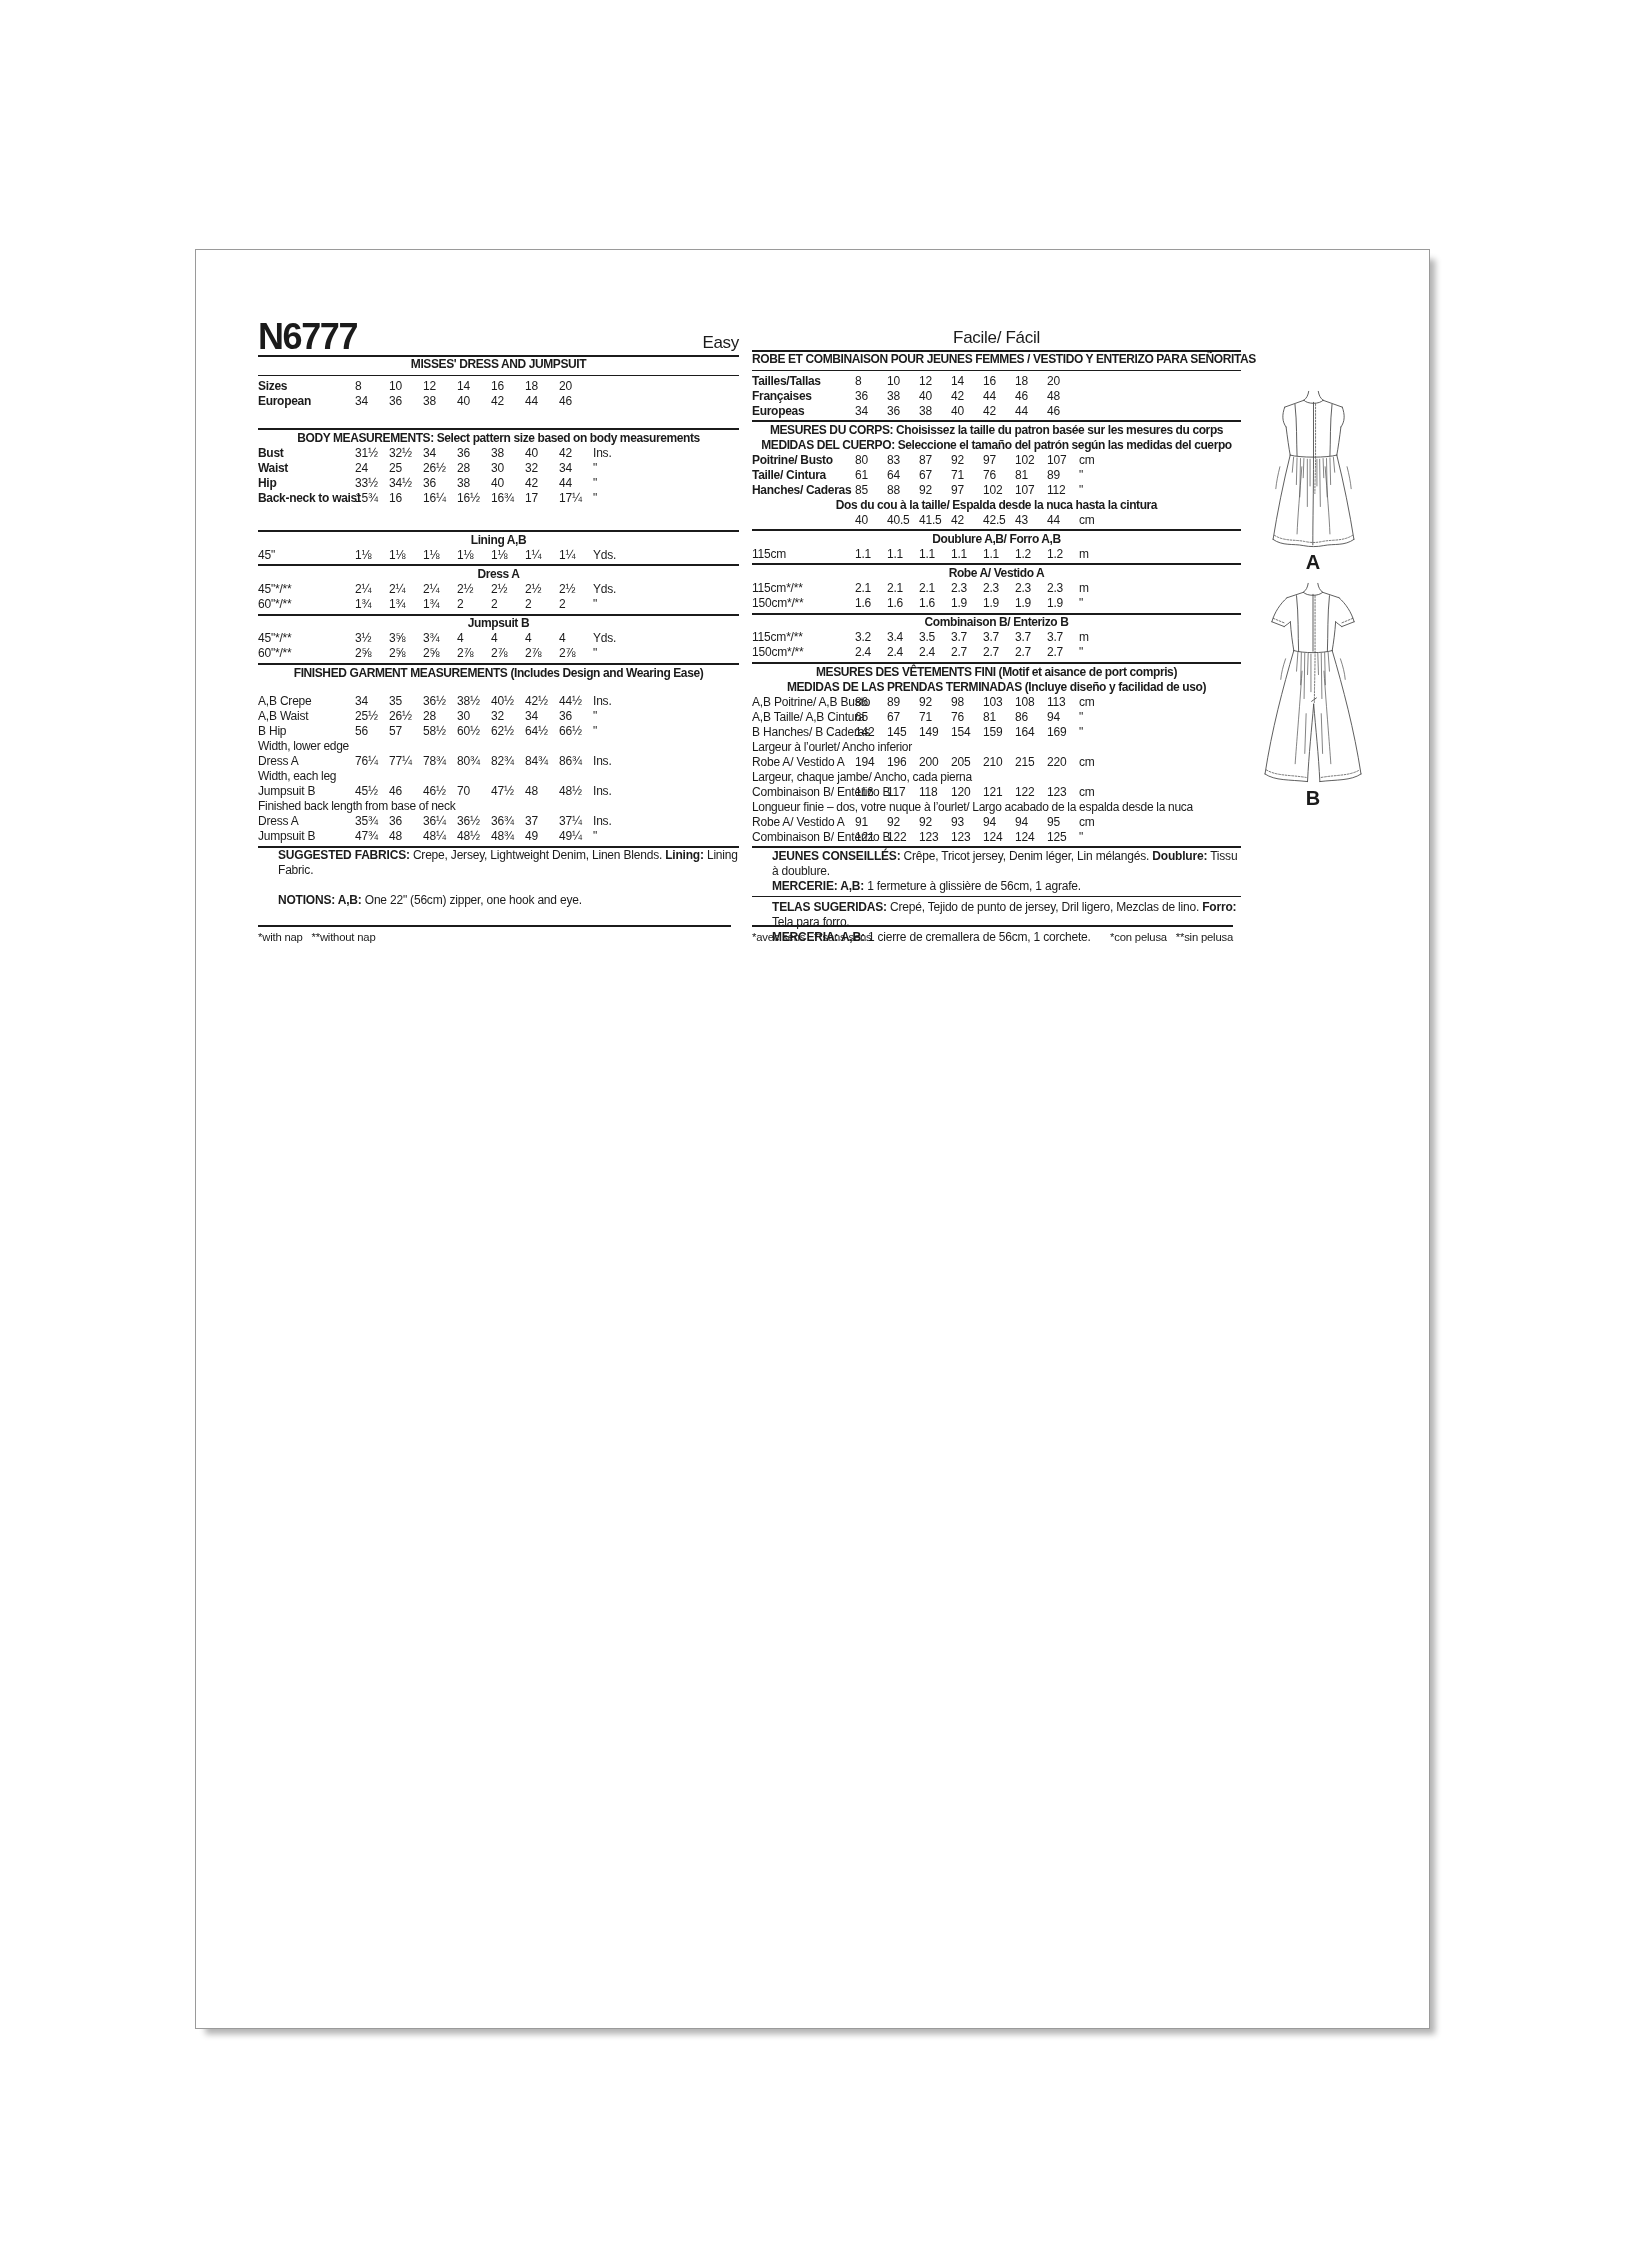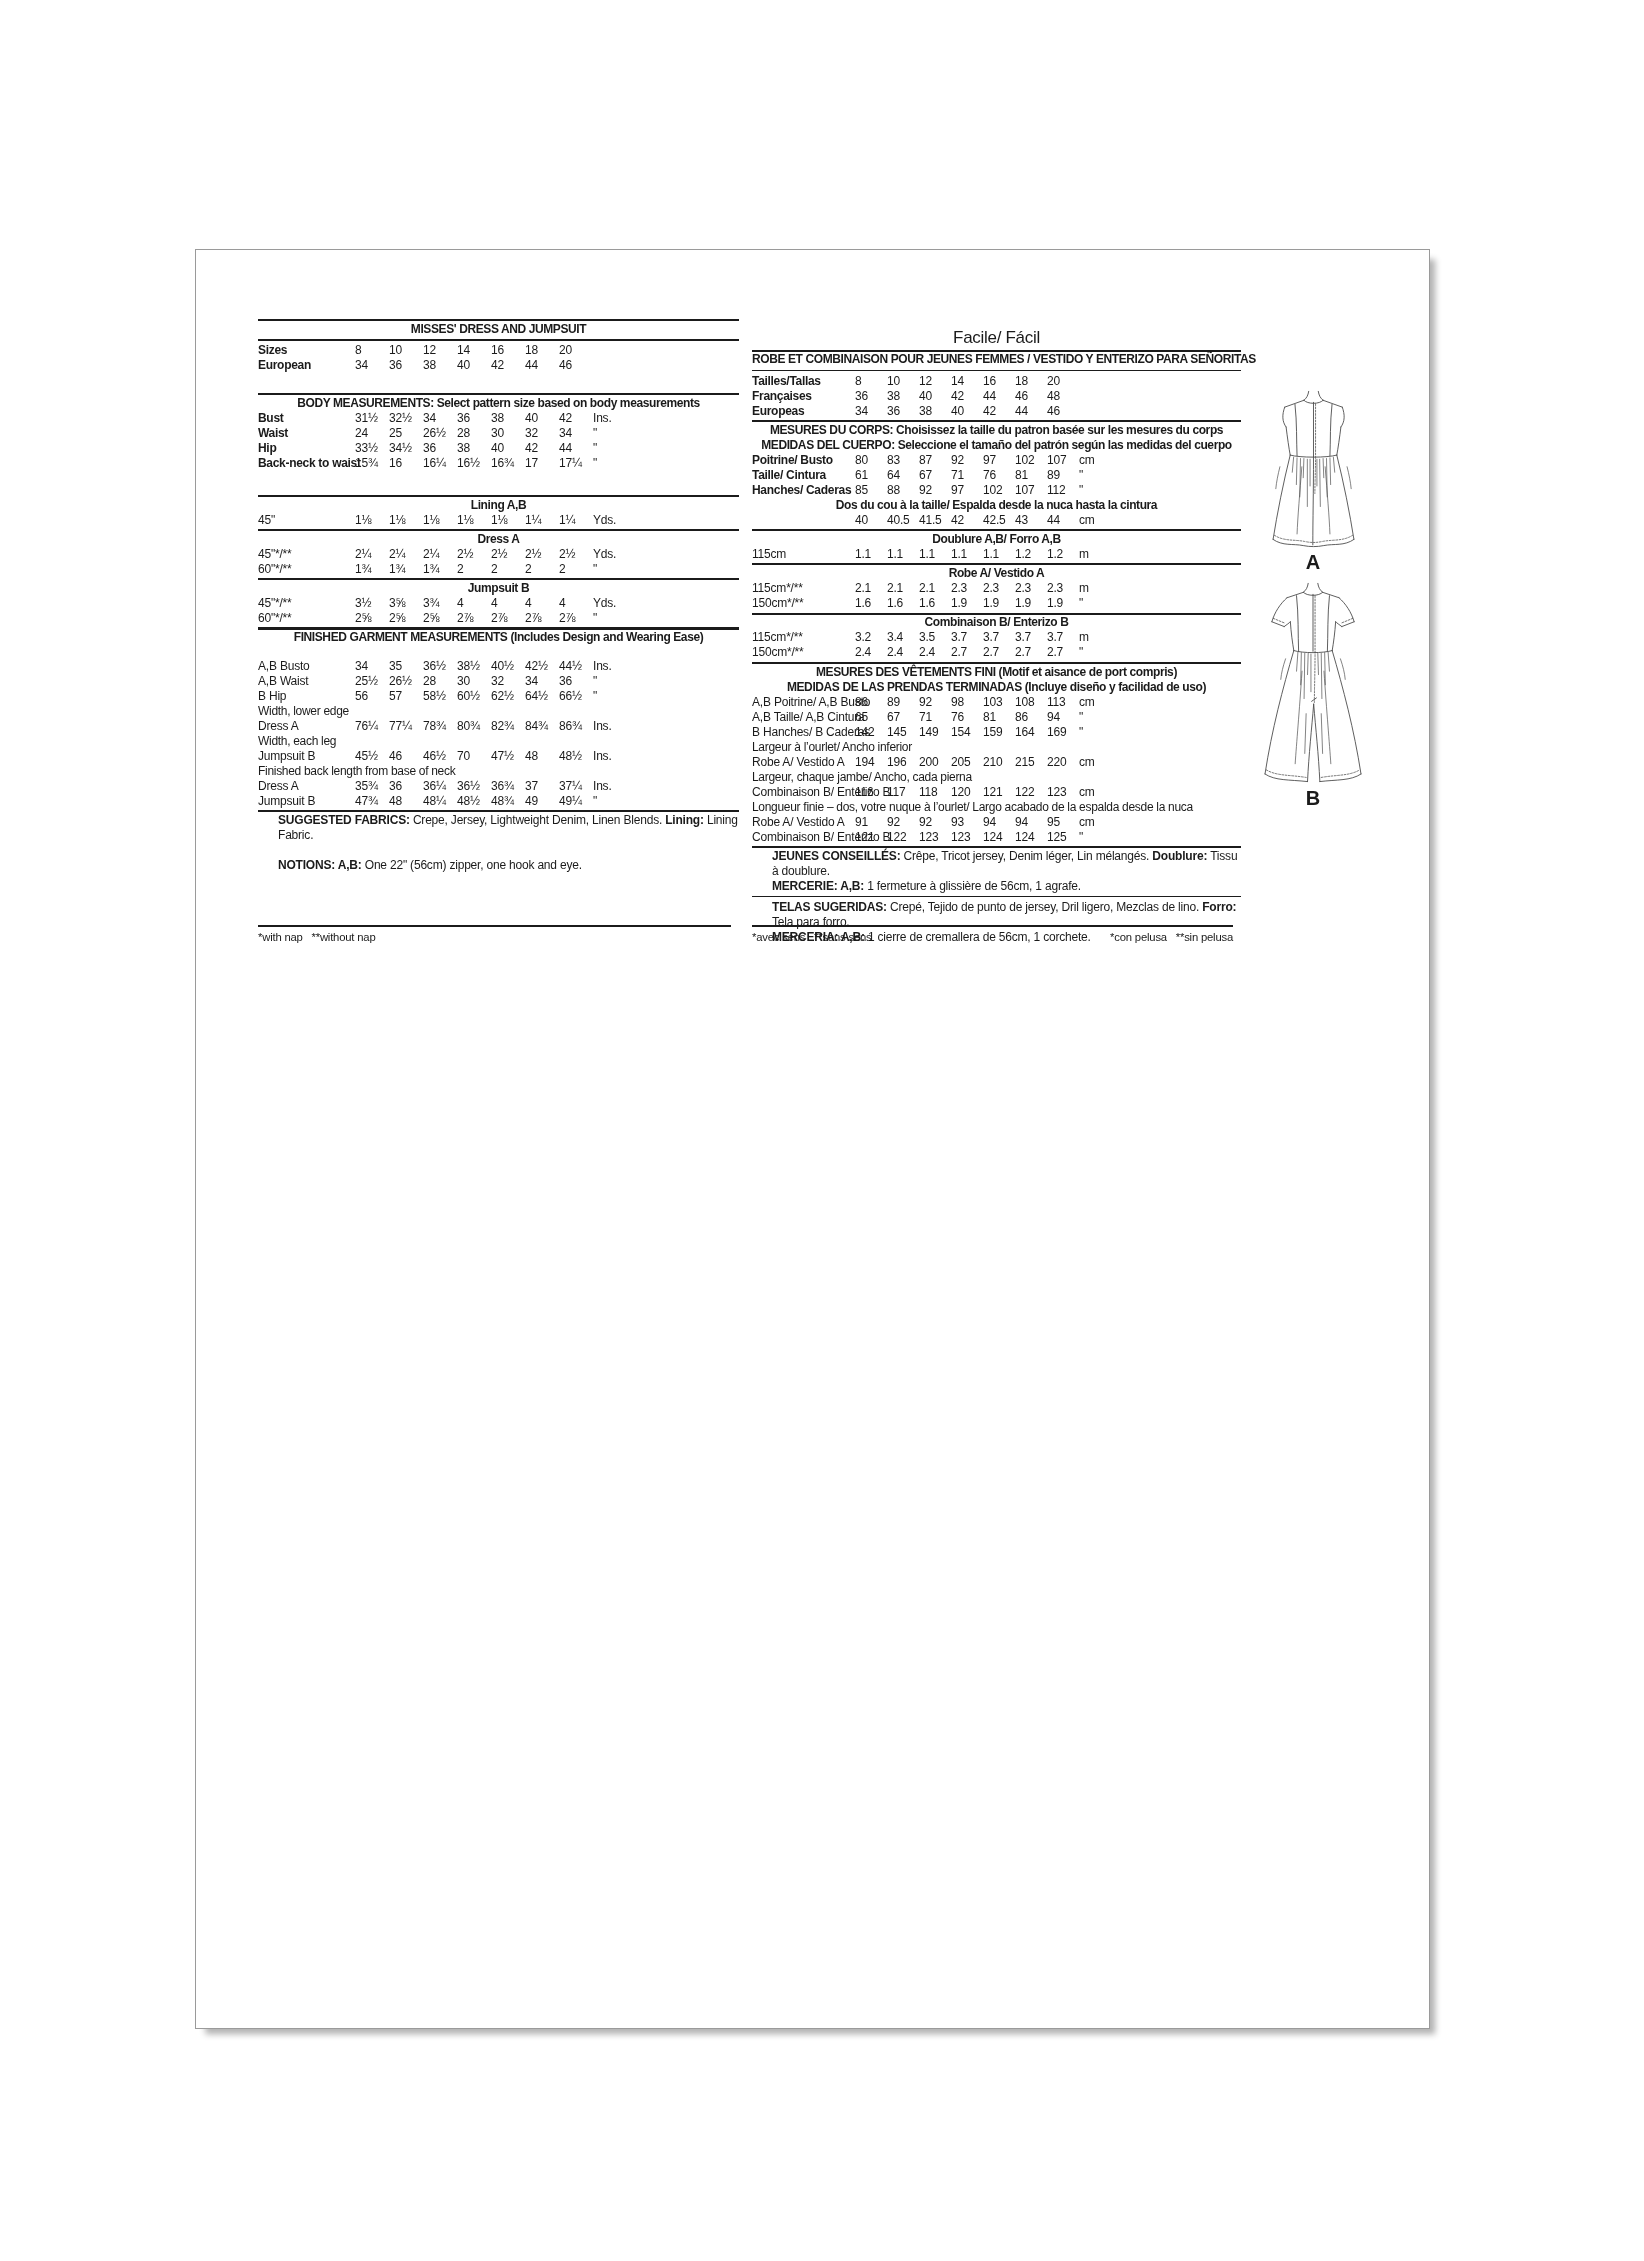--- a/index.html
+++ b/index.html
@@ -51,20 +51,24 @@
   .sk.d{stroke-dasharray:2.6 2.2;stroke-width:1.1;}
   .sk.g{stroke-width:1.0;}
 </style>
 </head>
 <body>
 
 <div class="page">
 
   <div class="col" id="col-left">
     <div id="col-left-flow">
+        <div class="titlebar">
+          <span class="pattern-number">N6777</span>
+          <span class="difficulty">Easy</span>
+        </div>
         <div class="rule"></div>
         <div class="hrow">MISSES' DRESS AND JUMPSUIT</div>
         <div class="rule thin"></div>
         <div class="trow bold">
           <span class="cell label">Sizes</span>
           <span class="cell val">8</span>
           <span class="cell val">10</span>
           <span class="cell val">12</span>
           <span class="cell val">14</span>
           <span class="cell val">16</span>
@@ -187,21 +191,21 @@
           <span class="cell val">2⅞</span>
           <span class="cell val">2⅞</span>
           <span class="cell val">2⅞</span>
           <span class="cell val">2⅞</span>
           <span class="cell unit">"</span>
         </div>
         <div class="rule"></div>
         <div class="hrow">FINISHED GARMENT MEASUREMENTS (Includes Design and Wearing Ease)</div>
         <div class="gap" style="height: 13.7px;"></div>
         <div class="trow">
-          <span class="cell label">A,B Busto</span>
+          <span class="cell label">A,B Crepe</span>
           <span class="cell val">34</span>
           <span class="cell val">35</span>
           <span class="cell val">36½</span>
           <span class="cell val">38½</span>
           <span class="cell val">40½</span>
           <span class="cell val">42½</span>
           <span class="cell val">44½</span>
           <span class="cell unit">Ins.</span>
         </div>
         <div class="trow">

